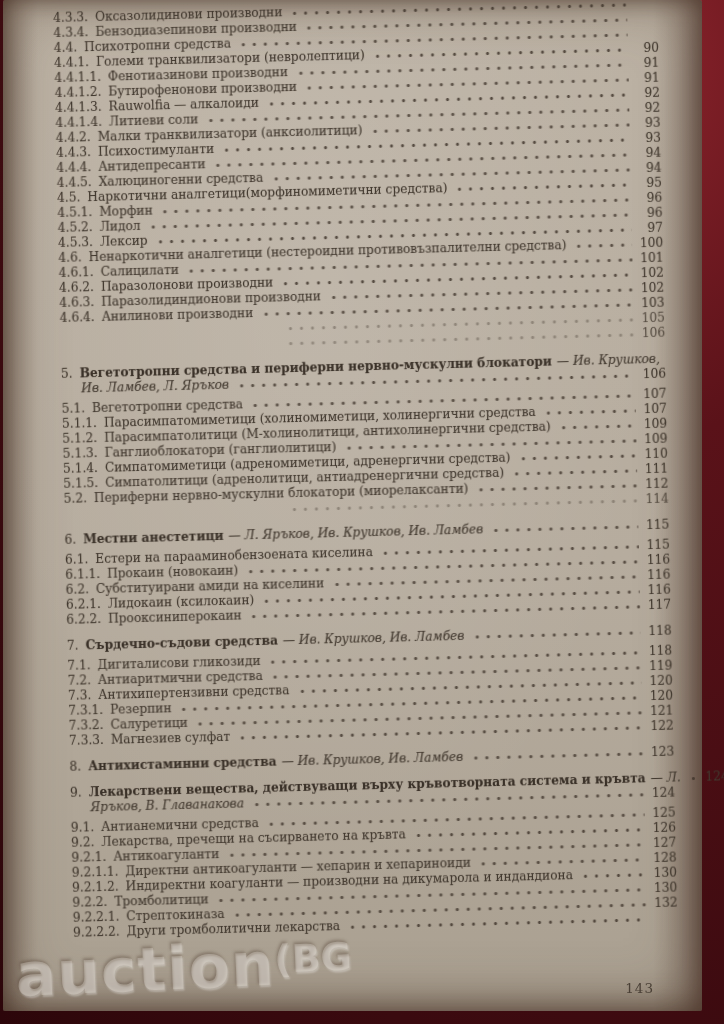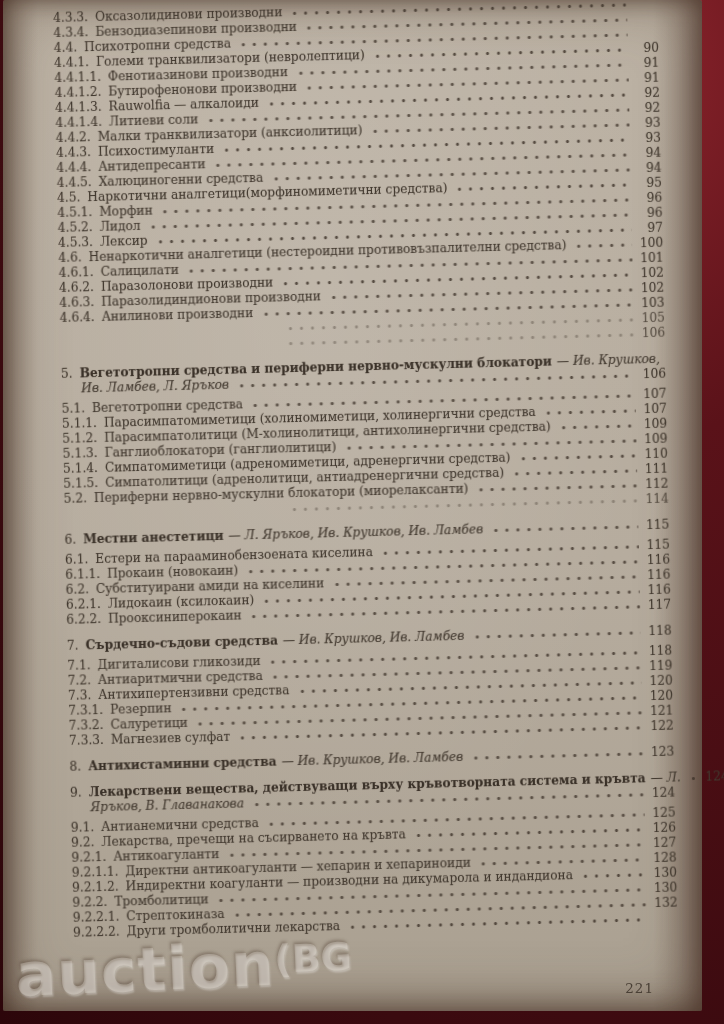--- a/index.html
+++ b/index.html
@@ -404,14 +404,14 @@
         <span class="lbl">Други тромболитични лекарства</span>
         <span class="leader"></span>
         <span class="page"></span>
       </div>
     </div>
 
   <div class="watermark">
     <span>auction</span><span class="wm-suffix">(BG</span>
   </div>
 
-  <div class="book-page-num">221</div>
+  <div class="book-page-num">143</div>
 </div>
 
 </body></html>

